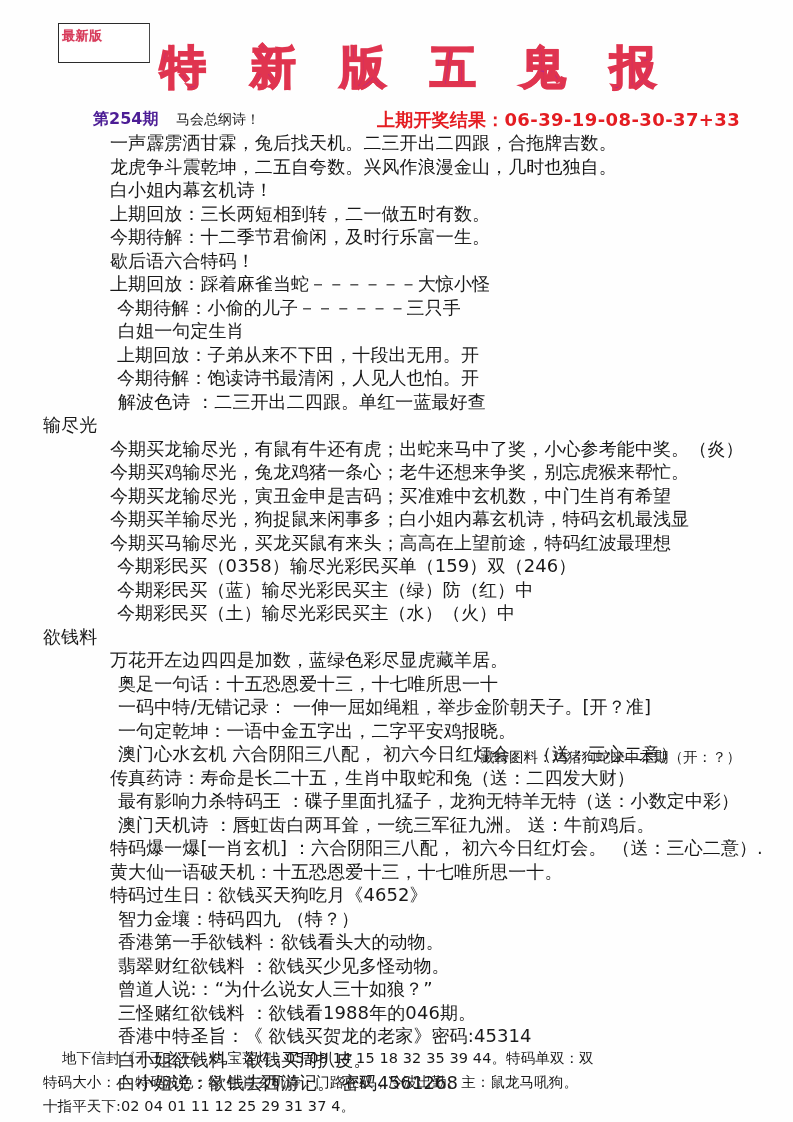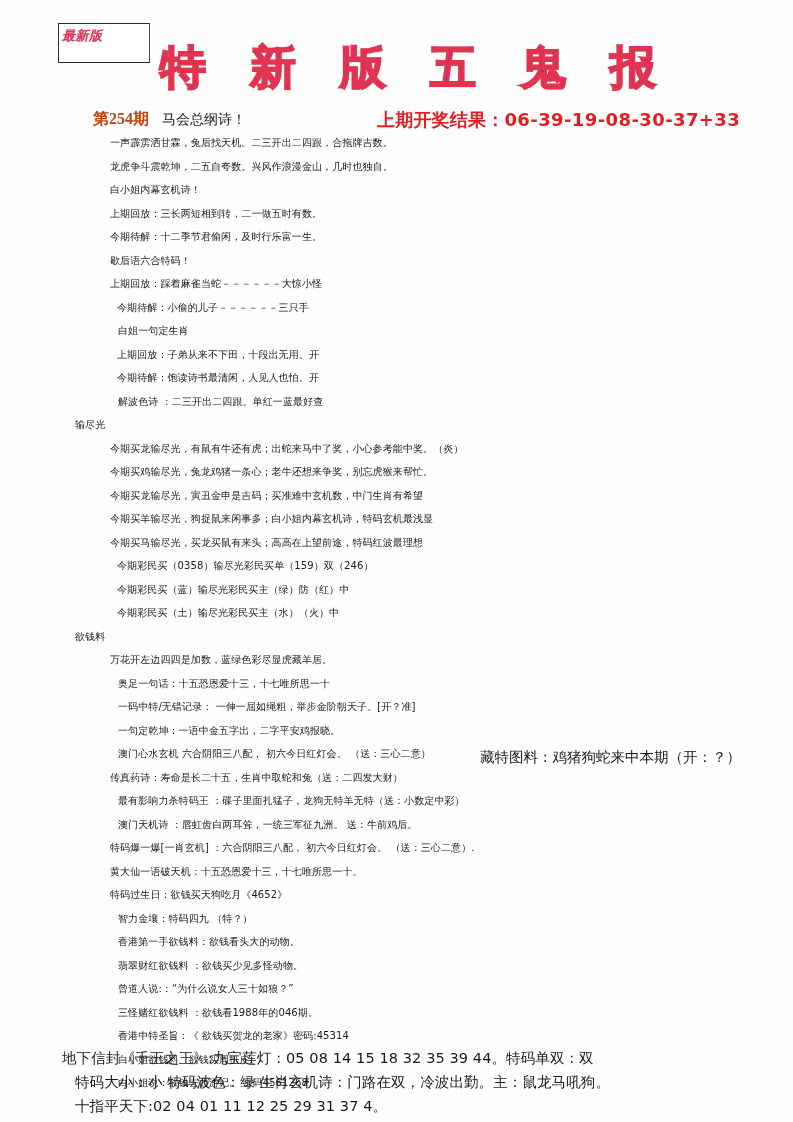--- a/index.html
+++ b/index.html
@@ -43,21 +43,20 @@
   .badge-text {
     position: absolute;
     left: 62px;
     top: 27px;
     font-size: 13px;
     font-weight: bold;
     letter-spacing: 0.5px;
     color: #d83a5a;
     text-shadow: 0 0 1px rgba(200,40,70,.45);
     white-space: nowrap;
-    font-style: italic;
   }
 
   .title {
     position: absolute;
     left: 160px;
     top: 44px;
     font-size: 46px;
     font-weight: bold;
     letter-spacing: 14px;
     color: #a21caf;
@@ -78,27 +77,26 @@
     top: 108px;
     width: 793px;
     height: 26px;
   }
   .issue-no {
     position: absolute;
     left: 93px;
     top: 1px;
     font-size: 16px;
     font-weight: bold;
-    color: #c2410c;
-    white-space: nowrap;
-    font-family: Liberation Serif, serif;
+    color: #4c1d95;
+    white-space: nowrap;
   }
   .issue-sub {
     position: absolute;
-    left: 162px;
+    left: 176px;
     top: 3px;
     font-size: 14px;
     color: #1c1c1c;
     white-space: nowrap;
   }
   .result {
     position: absolute;
     left: 377px;
     top: 0px;
     font-size: 18px;
@@ -110,28 +108,28 @@
   .result .nums { letter-spacing: 0.4px; }
 
   
   .body-block {
     position: absolute;
     left: 0;
     top: 131px;
     width: 793px;
   }
   .line {
-    font-size: 10px;
+    font-size: 18px;
     line-height: 23.5px;
     color: #191919;
     white-space: nowrap;
     height: 23.5px;
     letter-spacing: 0.1px;
   }
-  .i0  { padding-left: 75px; }
+  .i0  { padding-left: 43px; }
   .i1  { padding-left: 118px; }
   .i2  { padding-left: 110px; }
   .i3  { padding-left: 117px; }
   .i4  { padding-left: 62px; }
 
   .float-right-note {
     position: absolute;
     left: 480px;
     top: 748px;
     font-size: 14.5px;

